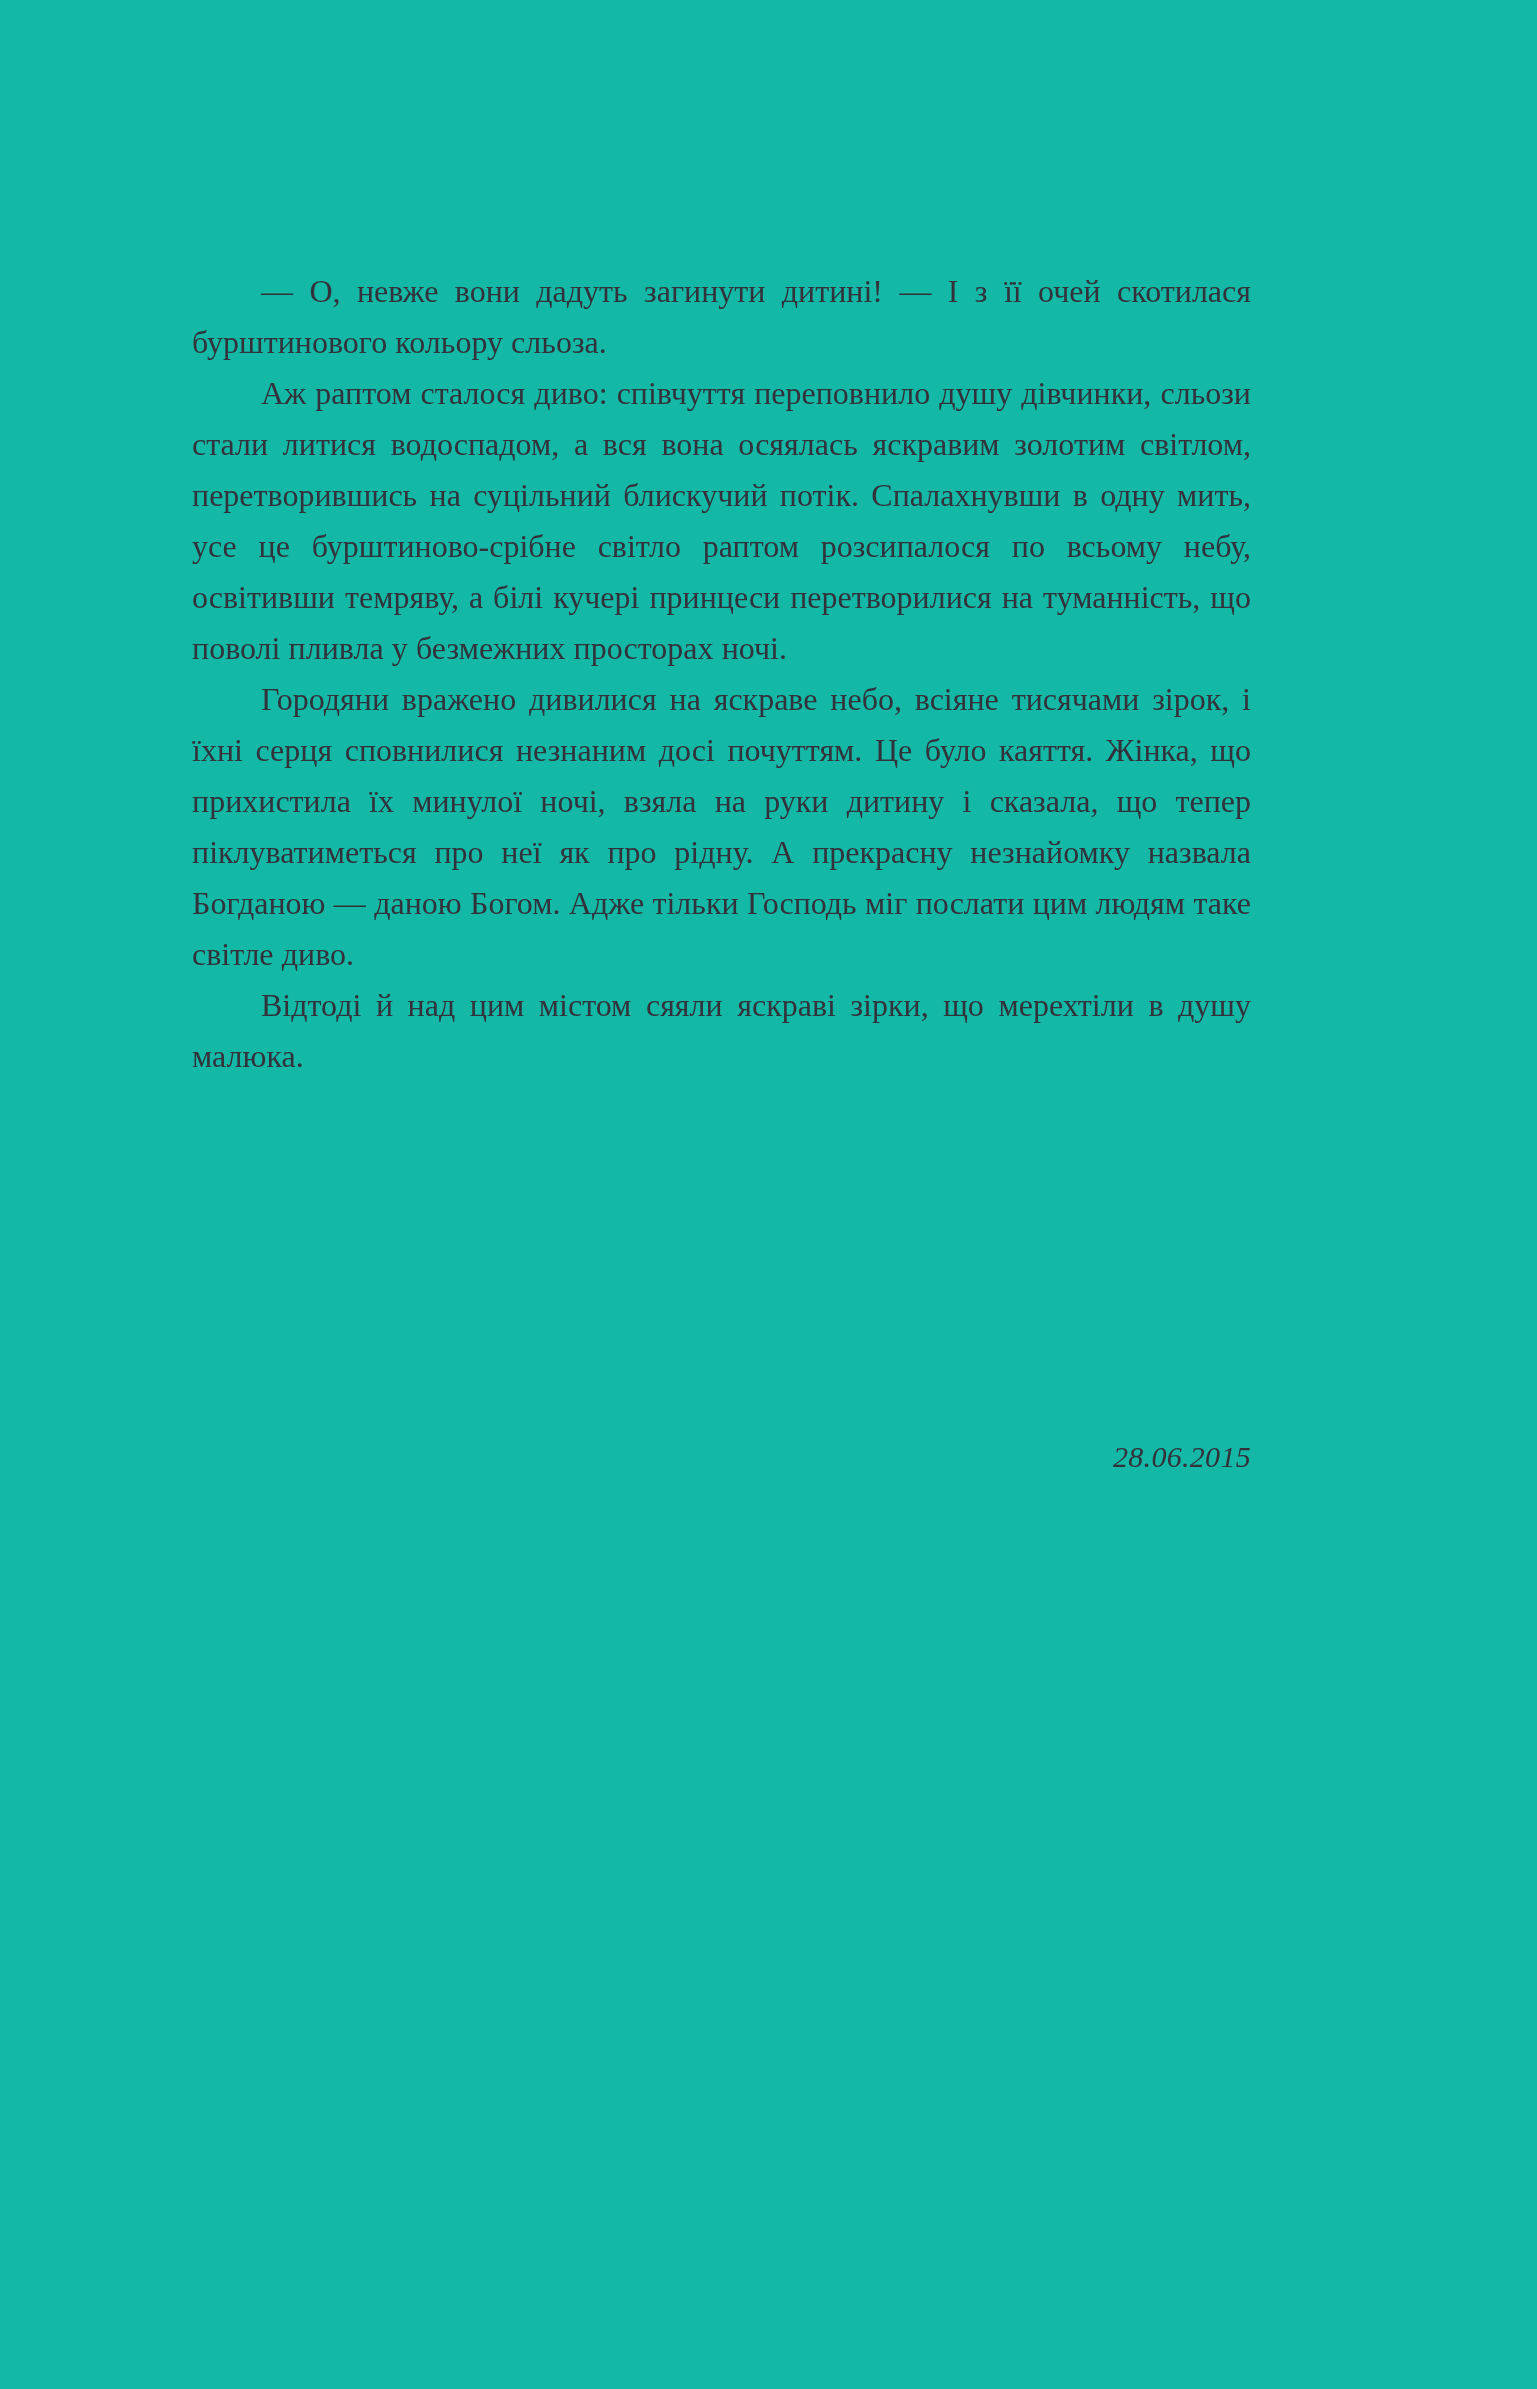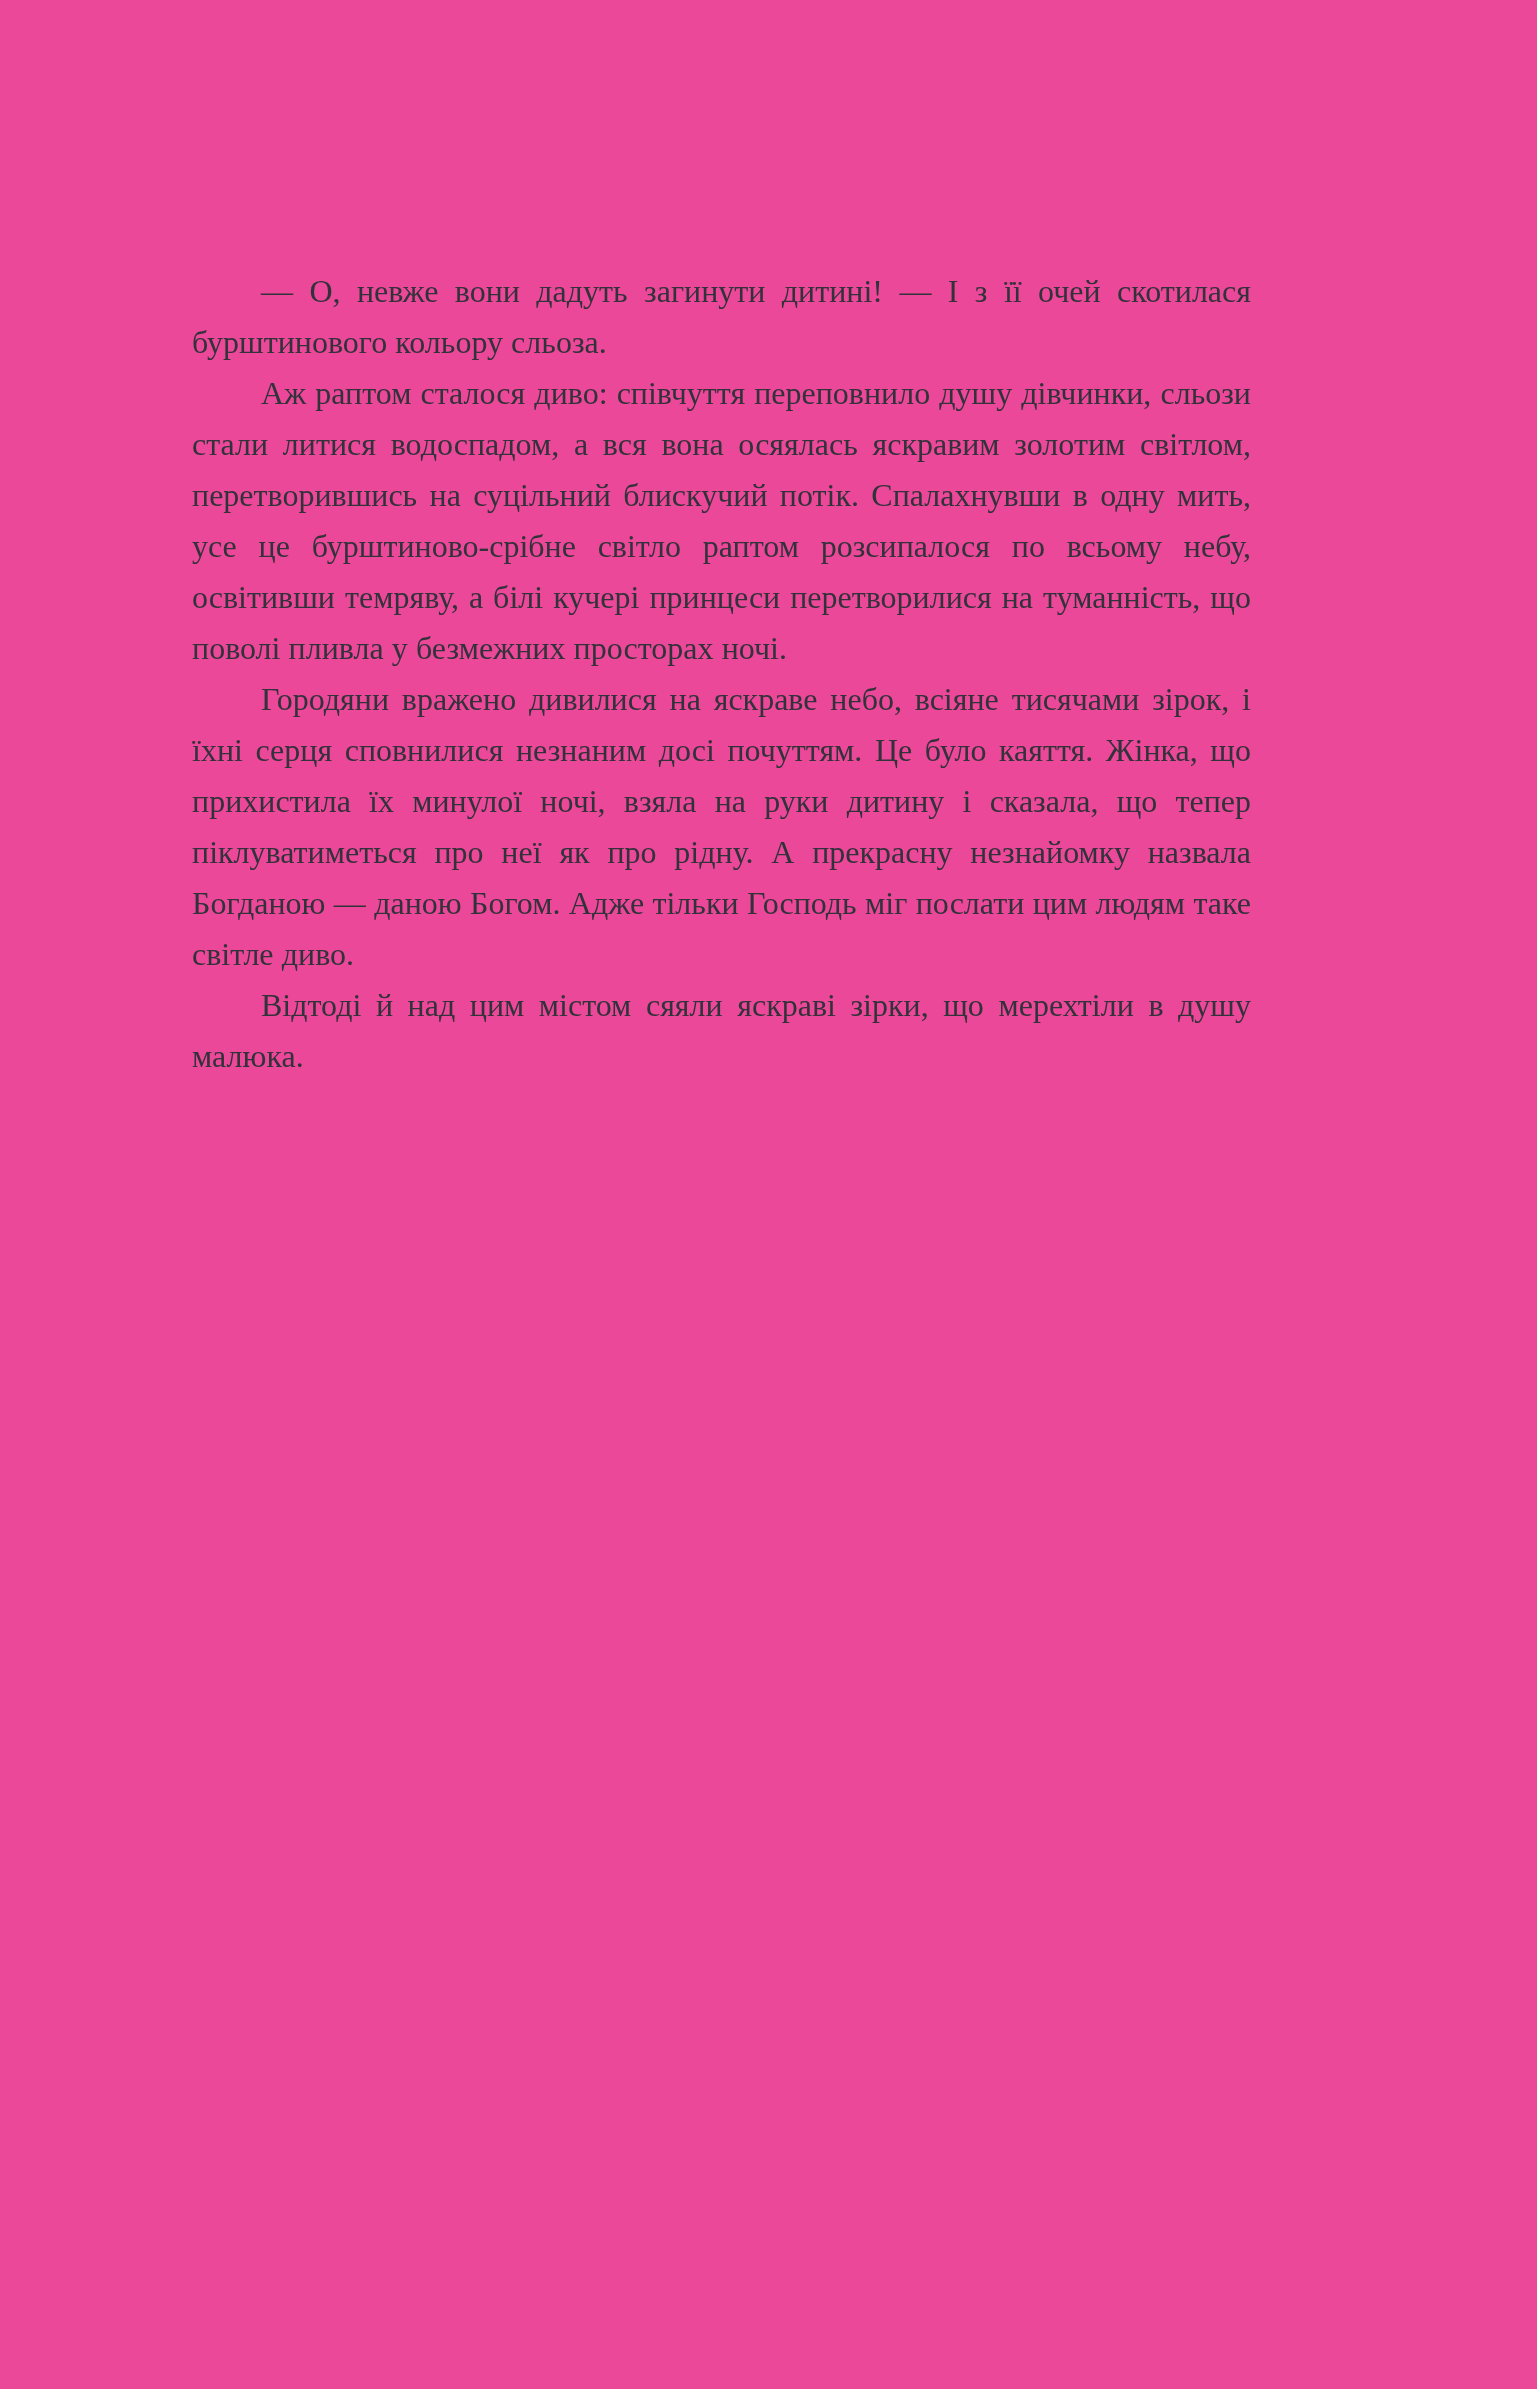--- a/index.html
+++ b/index.html
@@ -6,21 +6,21 @@
   html, body {
     margin: 0;
     padding: 0;
     background: #ffffff;
   }
 
   .page {
     position: relative;
     width: 1537px;
     height: 2389px;
-    background: #ec4899;
+    background: #14b8a6;
     box-sizing: border-box;
     overflow: hidden;
   }
 
   
   .text-column {
     position: absolute;
     left: 192px;
     top: 266px;
     width: 1059px;
@@ -68,15 +68,18 @@
 
 <div class="page">
 
   <div class="text-column">
     <p class="body-paragraph">— О, невже вони дадуть загинути дитині! — І з її очей скотилася бурштинового кольору сльоза.</p>
     <p class="body-paragraph">Аж раптом сталося диво: співчуття переповнило душу дівчинки, сльози стали литися водоспадом, а вся вона ося­ялась яскравим золотим світлом, перетворившись на су­цільний блискучий потік. Спалахнувши в одну мить, усе це бурштиново-срібне світло раптом розсипалося по всьо­му небу, освітивши темряву, а білі кучері принцеси пере­творилися на туманність, що поволі пливла у безмежних просторах ночі.</p>
     <p class="body-paragraph">Городяни вражено дивилися на яскраве небо, всіяне тисячами зірок, і їхні серця сповнилися незнаним досі по­чуттям. Це було каяття. Жінка, що прихистила їх минулої ночі, взяла на руки дитину і сказала, що тепер піклувати­меться про неї як про рідну. А прекрасну незнайомку на­звала Богданою — даною Богом. Адже тільки Господь міг послати цим людям таке світле диво.</p>
     <p class="body-paragraph">Відтоді й над цим містом сяяли яскраві зірки, що ме­рехтіли в душу малюка.</p>
   </div>
 
+  <div class="signature-block">
+    <span class="signature-date">28.06.2015</span>
+  </div>
 
 </div>
 
 
 </body></html>

